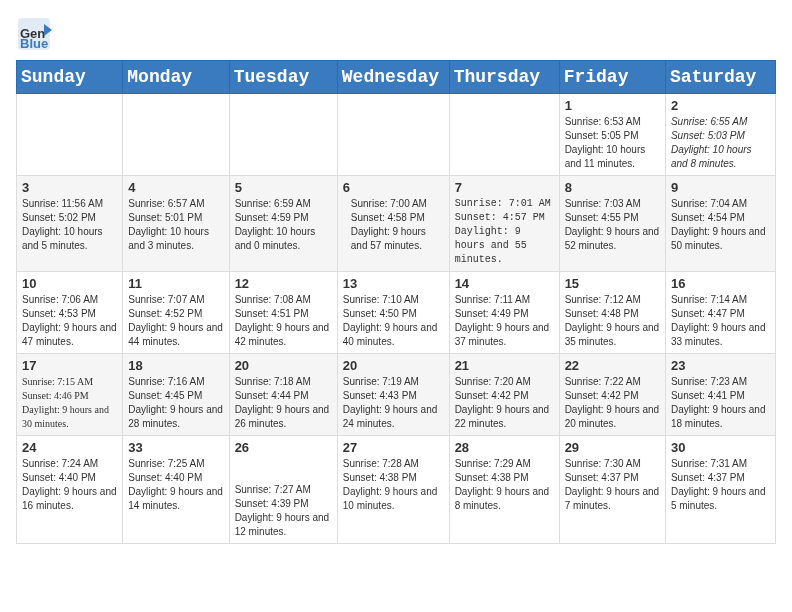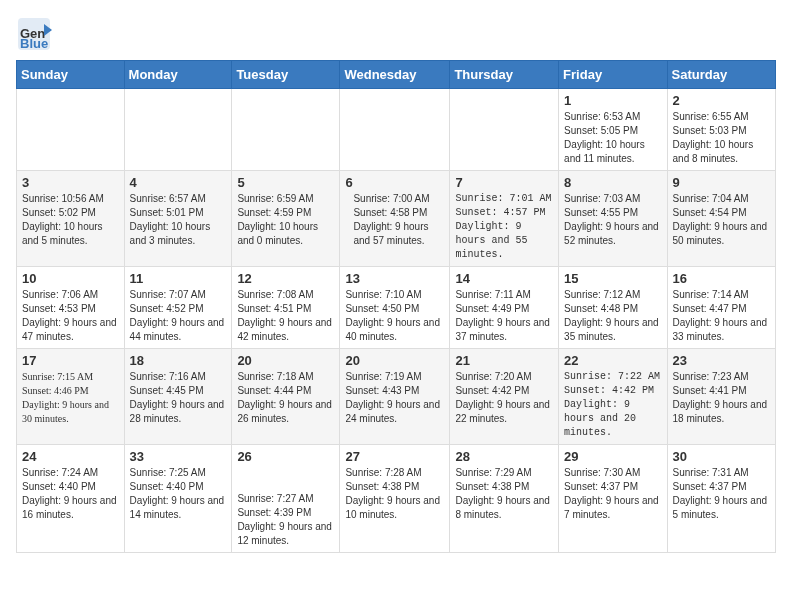--- a/index.html
+++ b/index.html
@@ -24,25 +24,26 @@
     .title-block { text-align: right; }
     .month-title { font-size: 36px; font-weight: bold; color: #333; }
     .location { font-size: 16px; color: #555; }
     table {
       width: 100%;
       border-collapse: collapse;
     }
     thead th {
       background-color: #3a7abf;
       color: #fff;
-      font-size: 13px;
+      font-size: 18px;
       font-weight: bold;
       padding: 6px 4px;
       text-align: left;
       border: 1px solid #2a6aaf;
+      font-family: Liberation Mono, monospace;
     }
     tbody tr { border: 1px solid #ccc; }
     tbody td {
       width: 113px;
       vertical-align: top;
       padding: 4px 5px;
       font-size: 10px;
       color: #333;
       border: 1px solid #ddd;
       height: 80px;
@@ -101,29 +102,29 @@
         <td class="empty"></td>
         <td class="empty"></td>
         <td>
           <span class="day-num">1</span>
           <div class="day-info" style="white-space: pre-line;">Sunrise: 6:53 AM
 Sunset: 5:05 PM
 Daylight: 10 hours and 11 minutes.</div>
         </td>
         <td>
           <span class="day-num">2</span>
-          <div class="day-info" style="white-space: pre-line;">Sunrise: 6:55 AM
+          <div class="day-info" style="white-space: pre-line; font-style: italic;">Sunrise: 6:55 AM
 Sunset: 5:03 PM
 Daylight: 10 hours and 8 minutes.</div>
         </td>
       </tr>
       <tr>
         <td>
           <span class="day-num">3</span>
-          <div class="day-info" style="white-space: pre-line;">Sunrise: 10:56 AM
+          <div class="day-info" style="white-space: pre-line;">Sunrise: 11:56 AM
 Sunset: 5:02 PM
 Daylight: 10 hours and 5 minutes.</div>
         </td>
         <td>
           <span class="day-num">4</span>
           <div class="day-info" style="white-space: pre-line;">Sunrise: 6:57 AM
 Sunset: 5:01 PM
 Daylight: 10 hours and 3 minutes.</div>
         </td>
         <td>
@@ -227,21 +228,21 @@
 Daylight: 9 hours and 24 minutes.</div>
         </td>
         <td>
           <span class="day-num">21</span>
           <div class="day-info" style="white-space: pre-line;">Sunrise: 7:20 AM
 Sunset: 4:42 PM
 Daylight: 9 hours and 22 minutes.</div>
         </td>
         <td>
           <span class="day-num">22</span>
-          <div class="day-info" style="white-space: pre-line; font-family: Liberation Mono, monospace;">Sunrise: 7:22 AM
+          <div class="day-info" style="white-space: pre-line;">Sunrise: 7:22 AM
 Sunset: 4:42 PM
 Daylight: 9 hours and 20 minutes.</div>
         </td>
         <td>
           <span class="day-num">23</span>
           <div class="day-info" style="white-space: pre-line;">Sunrise: 7:23 AM
 Sunset: 4:41 PM
 Daylight: 9 hours and 18 minutes.</div>
         </td>
       </tr>

